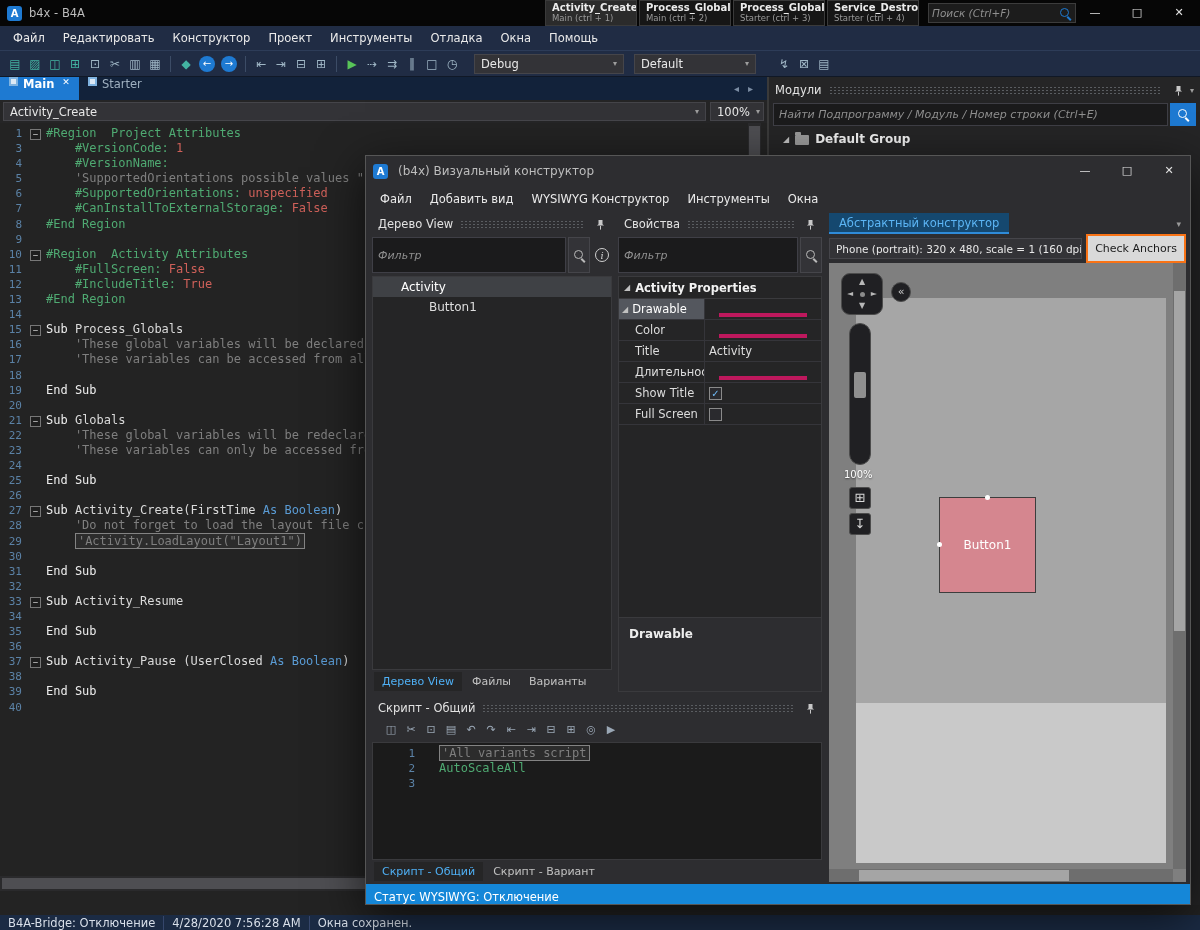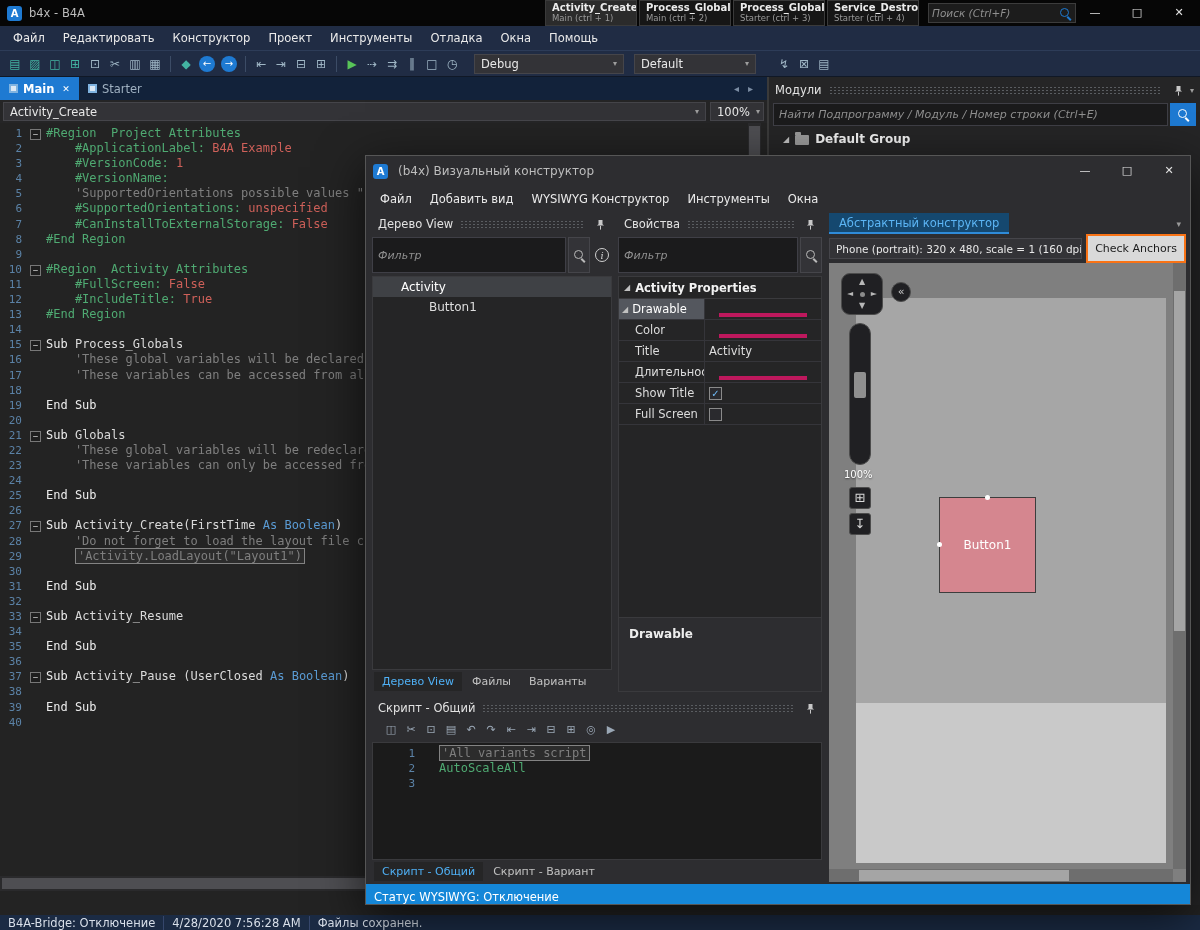--- a/index.html
+++ b/index.html
@@ -37,21 +37,21 @@
   .tb-sep{width:1px;height:16px;background:#3c4c66;margin:0 5px;flex:none}
   .combo{display:flex;align-items:center;background:#333337;border:1px solid #45454a;color:#e8e8e8;font-size:11.5px;padding:0 6px;white-space:nowrap;overflow:hidden}
   .combo .arrow{margin-left:auto;color:#9d9d9d;font-size:8px;padding-left:6px}
   #debug-combo{width:150px;height:20px;margin-left:12px}
   #build-combo{width:122px;height:20px;margin-left:10px}
   #toolbar-right{display:flex;margin-left:18px}
 
   
   #editor-col{position:absolute;left:0;top:77px;width:768px;height:828px;background:var(--editor-bg,#232323);border-right:1px solid #3a3a3a}
   #tabstrip{height:23px;background:var(--strip-navy,#12223a);display:flex;align-items:stretch}
-  .etab{display:flex;align-items:center;padding:0 9px;font-size:11.5px;color:#9fb0c0;gap:5px;cursor:default}
+  .etab{display:flex;align-items:flex-start;padding:0 9px;font-size:11.5px;color:#9fb0c0;gap:5px;cursor:default}
   .etab.active{background:var(--accent,#1e7ad2);color:#fff;font-weight:bold}
   .etab-icon{width:9px;height:9px;background:#dce9f5;border:2px solid #7fb3e0;flex:none}
   .etab-close{font-size:9px;margin-left:3px}
   .tab-nav{margin-left:auto;display:flex;gap:9px;align-items:center;color:#7b8da3;font-size:10px;padding-right:14px}
   #editor-header{height:23px;background:#252526;display:flex;align-items:center;gap:4px;padding:2px 3px}
   #module-selector{flex:1;height:19px}
   #zoom-combo{width:54px;height:19px}
   #code-area{position:absolute;left:0;top:46px;right:0;bottom:29px;overflow:hidden;padding-top:3px}
   .code-line{white-space:pre;font:12px/15.1px "DejaVu Sans Mono","Liberation Mono",monospace;height:15.1px;color:#dadada}
   .ln{display:inline-block;width:30px;text-align:right;padding-right:8px;color:var(--ln-blue,#5b82a6);font-size:11px}
@@ -270,21 +270,20 @@
         <span class="arrow">▾</span>
       </div>
       <div class="combo" id="zoom-combo">
         <span>100%</span>
         <span class="arrow">▾</span>
       </div>
     </div>
     <div id="code-area">
       <div id="code-lines">
           <div class="code-line"><span class="ln">1</span><span class="fold">−</span><span class="tk-d">#Region  Project Attributes</span></div>
-          <div class="code-line"><span class="ln">2</span><span class="fold-sp"></span><span class="tk-d">    #ApplicationLabel: </span><span class="tk-v">B4A Example</span></div>
           <div class="code-line"><span class="ln">3</span><span class="fold-sp"></span><span class="tk-d">    #VersionCode: </span><span class="tk-v">1</span></div>
           <div class="code-line"><span class="ln">4</span><span class="fold-sp"></span><span class="tk-d">    #VersionName: </span></div>
           <div class="code-line"><span class="ln">5</span><span class="fold-sp"></span><span class="tk-c">    'SupportedOrientations possible values "unspecified", "landscape" or "portrait".</span></div>
           <div class="code-line"><span class="ln">6</span><span class="fold-sp"></span><span class="tk-d">    #SupportedOrientations: </span><span class="tk-v">unspecified</span></div>
           <div class="code-line"><span class="ln">7</span><span class="fold-sp"></span><span class="tk-d">    #CanInstallToExternalStorage: </span><span class="tk-v">False</span></div>
           <div class="code-line"><span class="ln">8</span><span class="fold-sp"></span><span class="tk-d">#End Region</span></div>
           <div class="code-line"><span class="ln">9</span><span class="fold-sp"></span></div>
           <div class="code-line"><span class="ln">10</span><span class="fold">−</span><span class="tk-d">#Region  Activity Attributes</span></div>
           <div class="code-line"><span class="ln">11</span><span class="fold-sp"></span><span class="tk-d">    #FullScreen: </span><span class="tk-v">False</span></div>
           <div class="code-line"><span class="ln">12</span><span class="fold-sp"></span><span class="tk-d">    #IncludeTitle: </span><span class="tk-v">True</span></div>
@@ -543,16 +542,16 @@
     <div id="designer-status">
       <span>Статус WYSIWYG: Отключение</span>
     </div>
   </div>
 
   <div id="statusbar">
     <span class="sb-item">B4A-Bridge: Отключение</span>
     <span class="sb-sep"></span>
     <span class="sb-item">4/28/2020 7:56:28 AM</span>
     <span class="sb-sep"></span>
-    <span class="sb-item">Файлы сохранен.</span>
+    <span class="sb-item">Окна сохранен.</span>
   </div>
 
 </div>
 
 </body></html>

